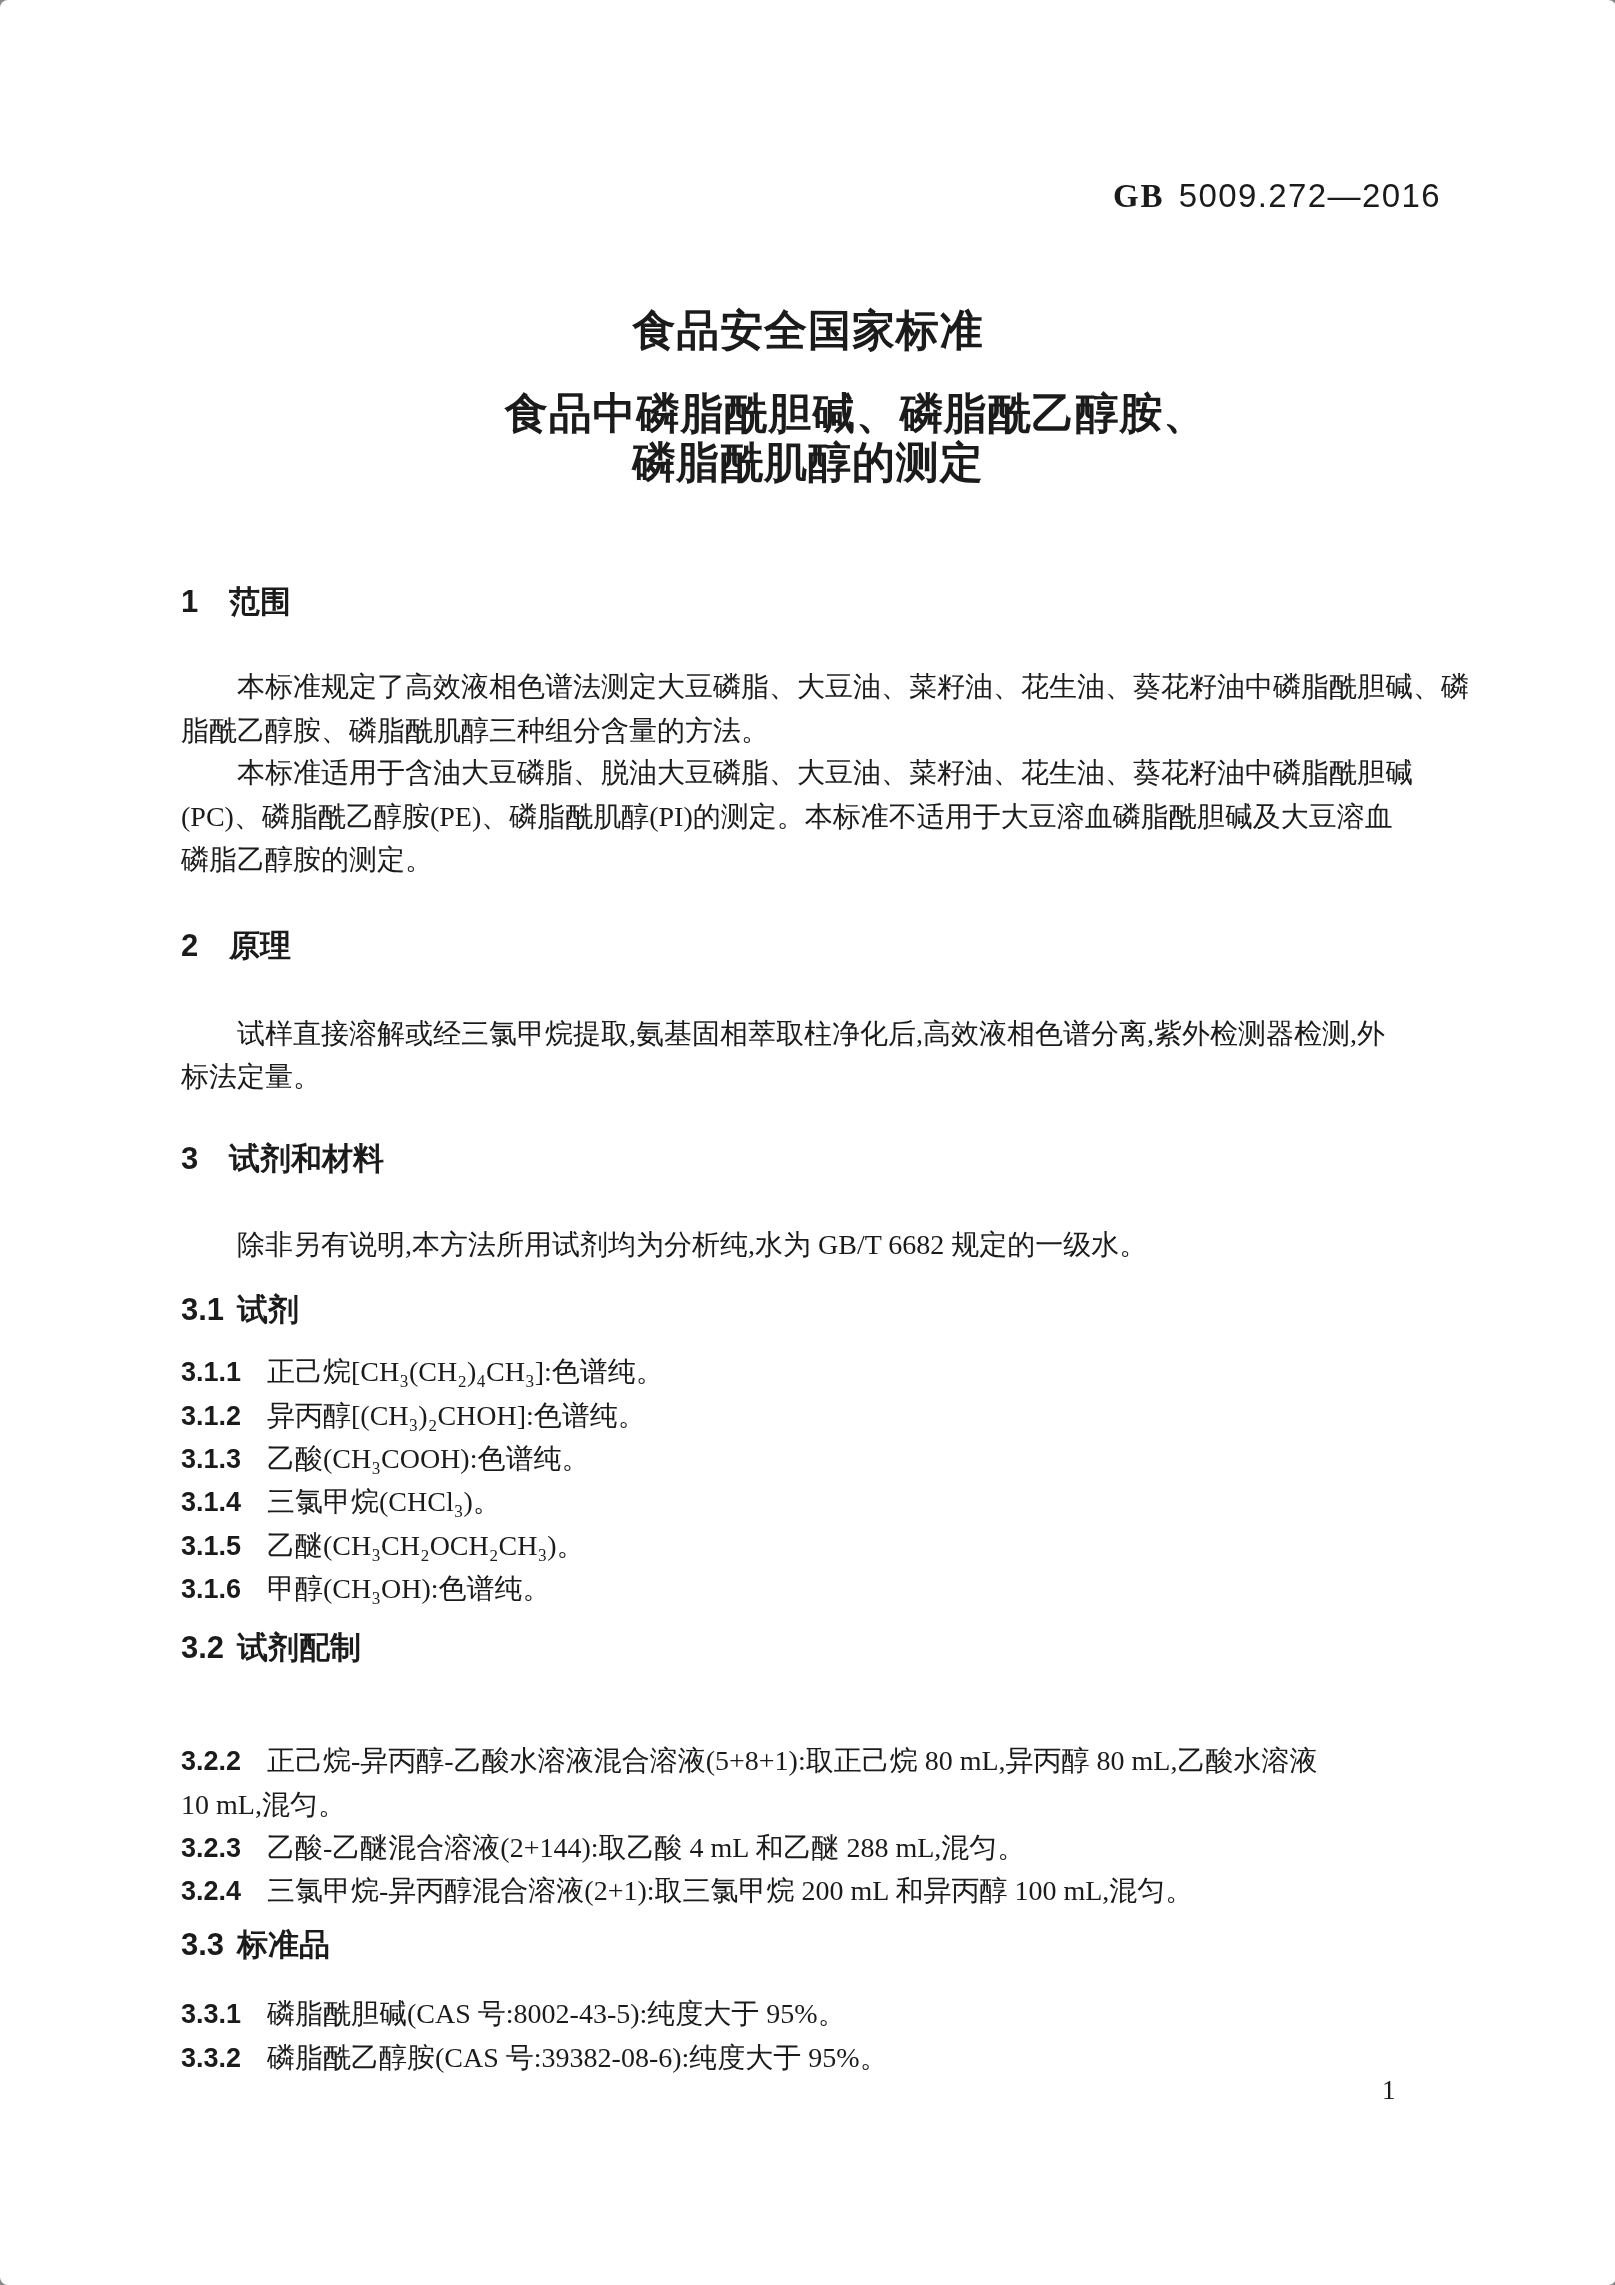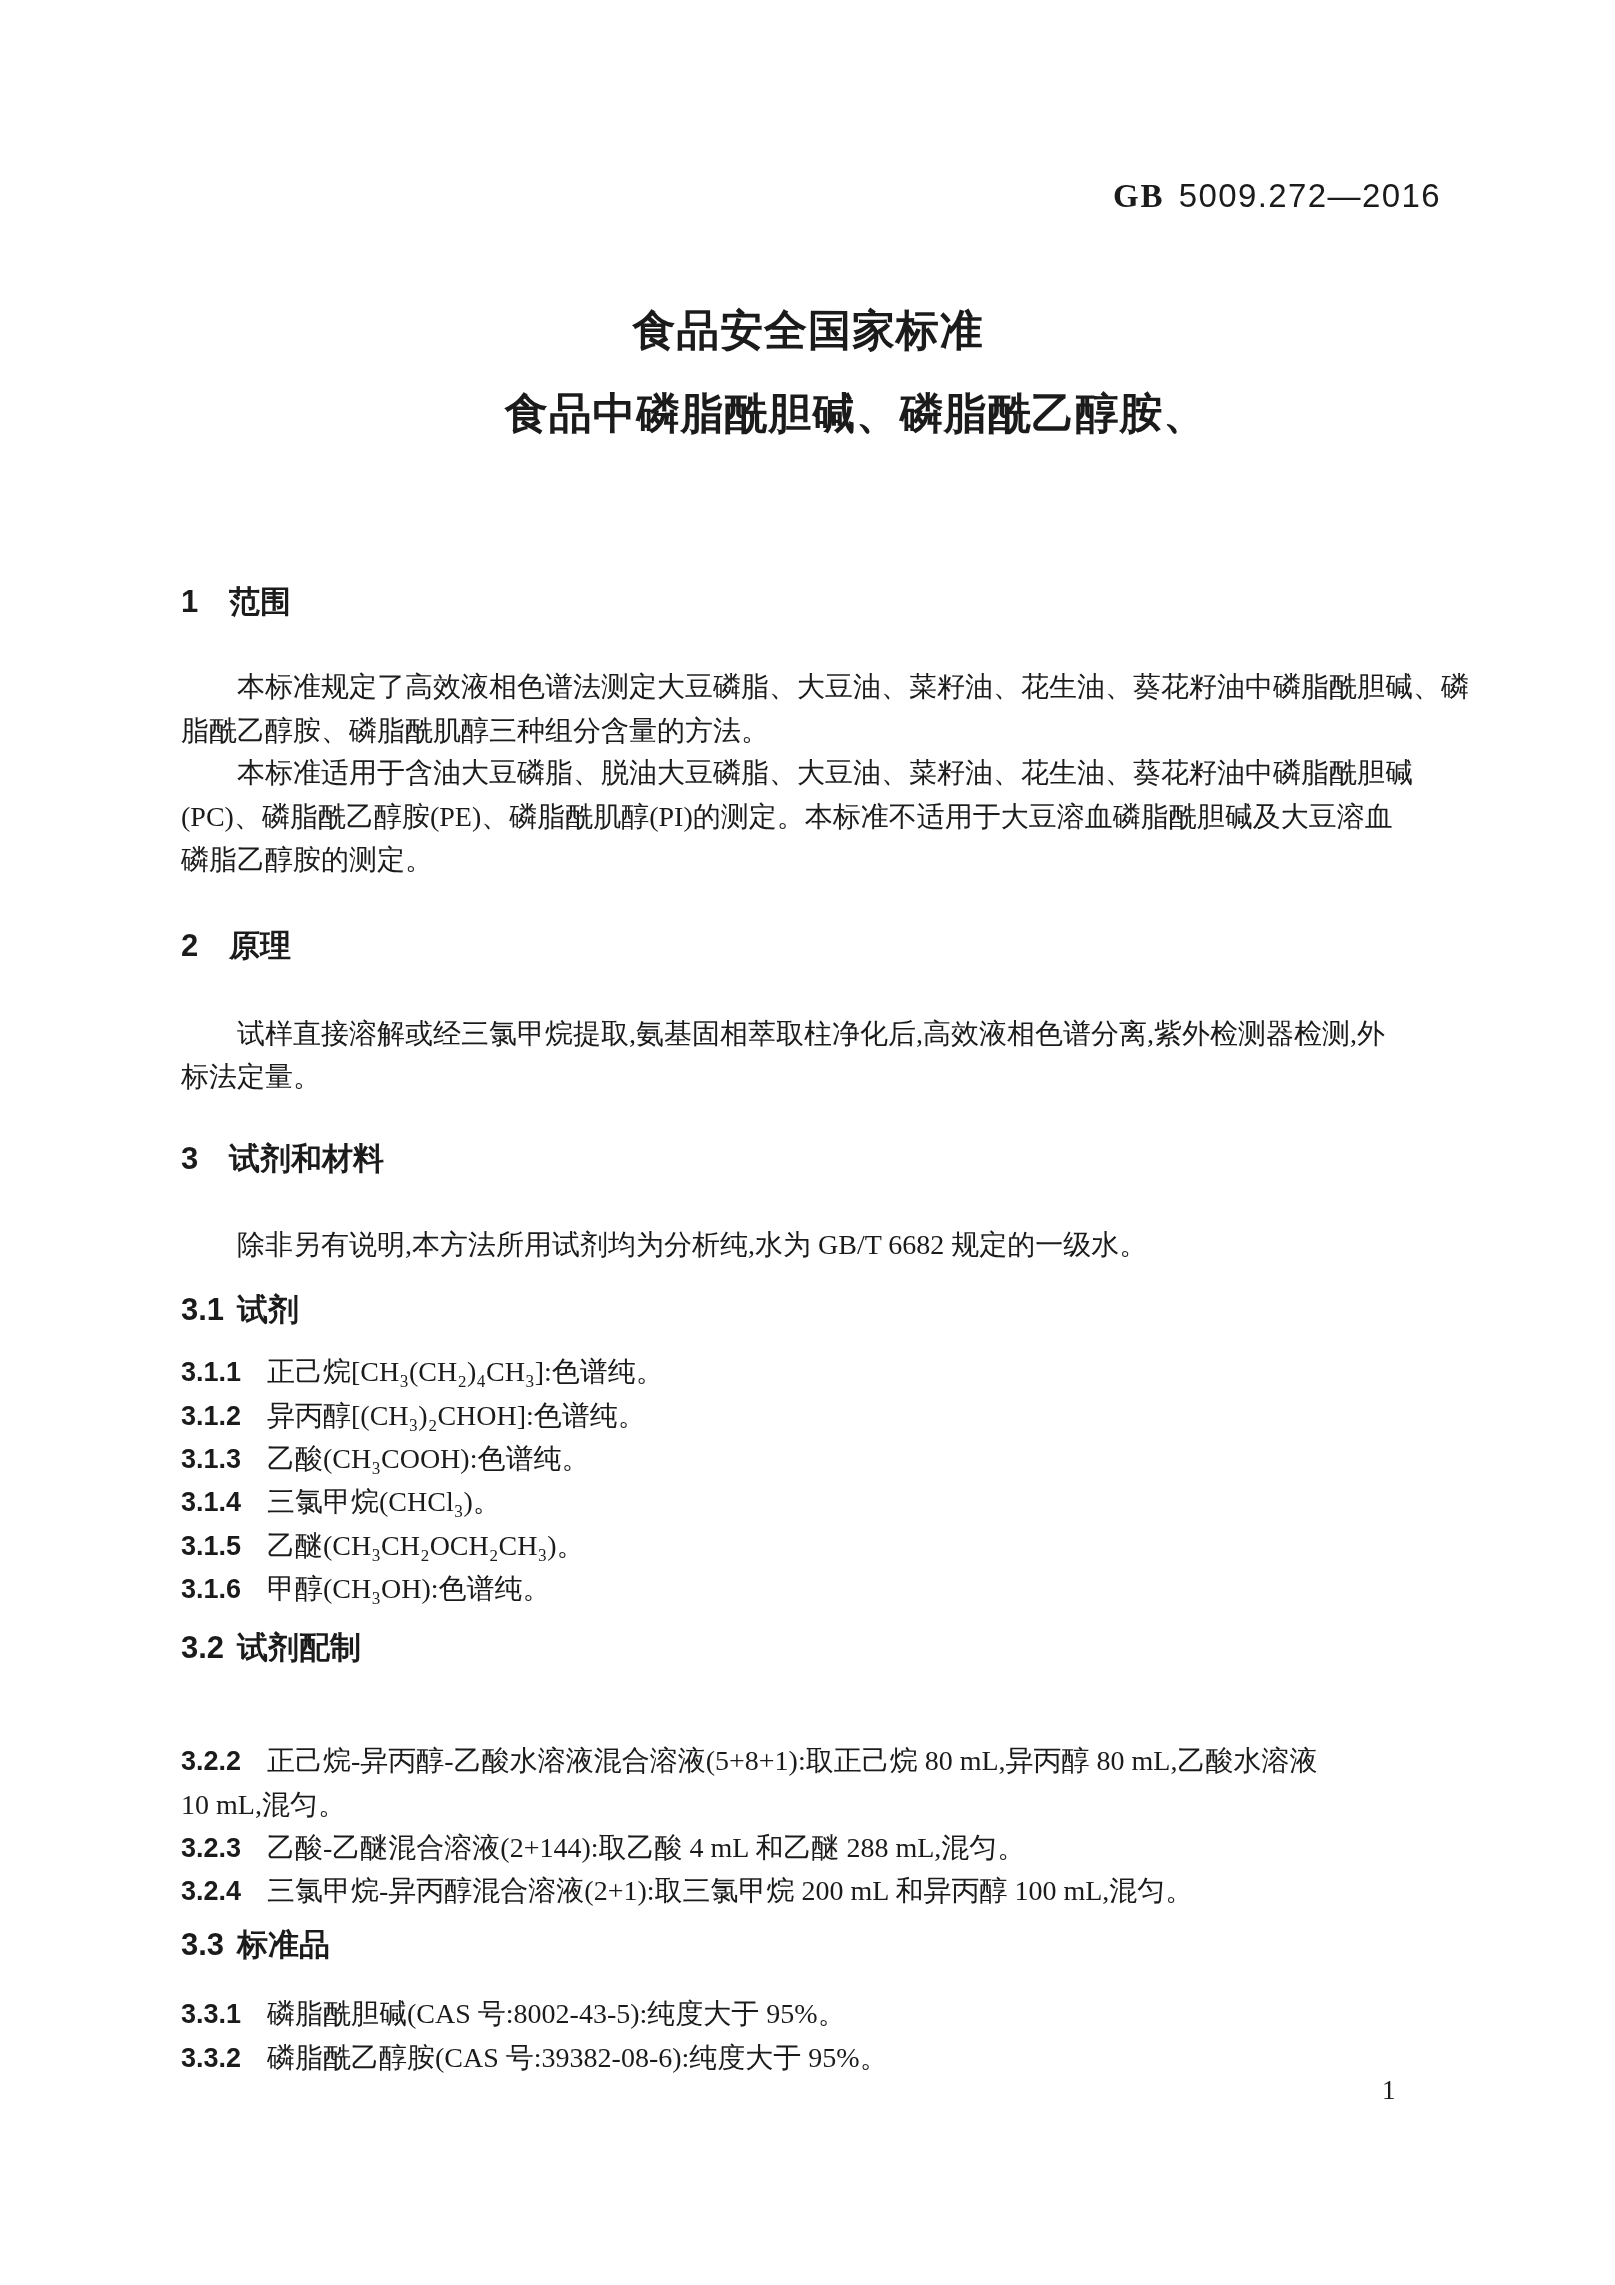--- a/index.html
+++ b/index.html
@@ -4,20 +4,21 @@
 <style>
   html,body { margin:0; padding:0; background:#888; }
   .page {
     position:relative;
     width:1616px; height:2285px;
     margin:0 auto;
     background:#ffffff;
     color:#1b1b1b;
     font-family:"Liberation Serif","DejaVu Serif",serif;
     overflow:hidden;
+    border-radius:8px;
   }
   
   .doc-code {
     position:absolute; top:179px; right:175px;
     font-size:33px; line-height:1; white-space:nowrap;
   }
   .doc-code .prefix {
     font-family:"Liberation Serif","DejaVu Serif",serif;
     font-weight:700; letter-spacing:1.8px; margin-right:14.5px;
   }
@@ -72,20 +73,21 @@
 <body>
 
 <div class="page">
 
   <div class="doc-code">
     <span class="prefix">GB</span><span class="num">5009.272—2016</span>
   </div>
 
   <div class="title-line t1">食品安全国家标准</div>
   <div class="title-line t2">食品中磷脂酰胆碱、磷脂酰乙醇胺、</div>
+  <div class="title-line t3">磷脂酰肌醇的测定</div>
 
   <div class="heading" style="top:586px">
     <span class="hnum w1">1</span><span>范围</span>
   </div>
   <div class="bl" style="top:714px">脂酰乙醇胺、磷脂酰肌醇三种组分含量的方法。</div>
   <div class="bl indent" style="top:670px">本标准规定了高效液相色谱法测定大豆磷脂、大豆油、菜籽油、花生油、葵花籽油中磷脂酰胆碱、磷</div>
   <div class="bl indent" style="top:756px">本标准适用于含油大豆磷脂、脱油大豆磷脂、大豆油、菜籽油、花生油、葵花籽油中磷脂酰胆碱</div>
   <div class="bl" style="top:800px">(PC)、磷脂酰乙醇胺(PE)、磷脂酰肌醇(PI)的测定。本标准不适用于大豆溶血磷脂酰胆碱及大豆溶血</div>
   <div class="bl" style="top:843px">磷脂乙醇胺的测定。</div>
 

